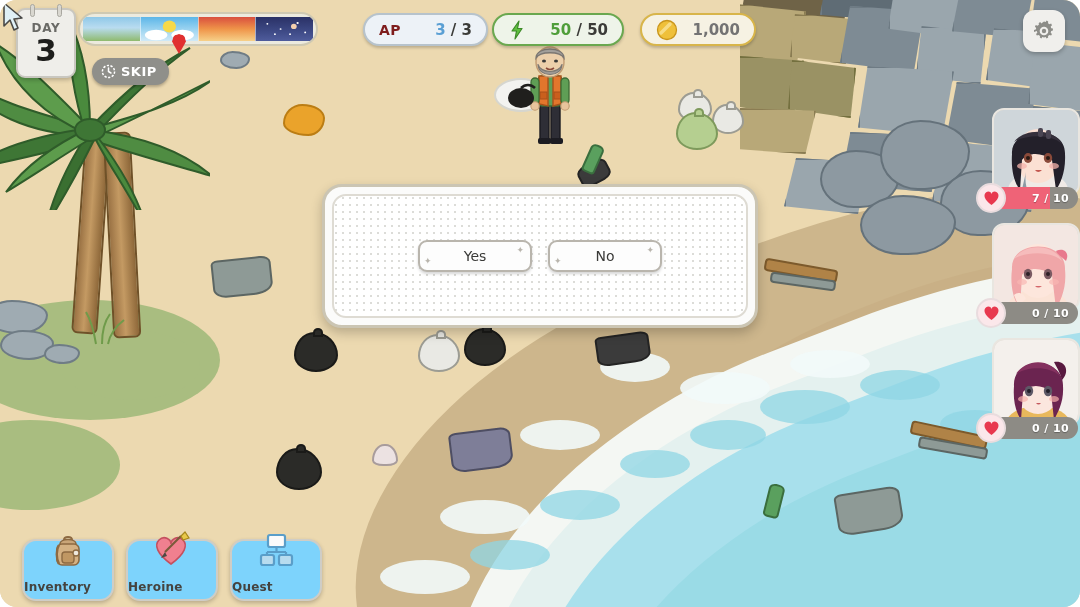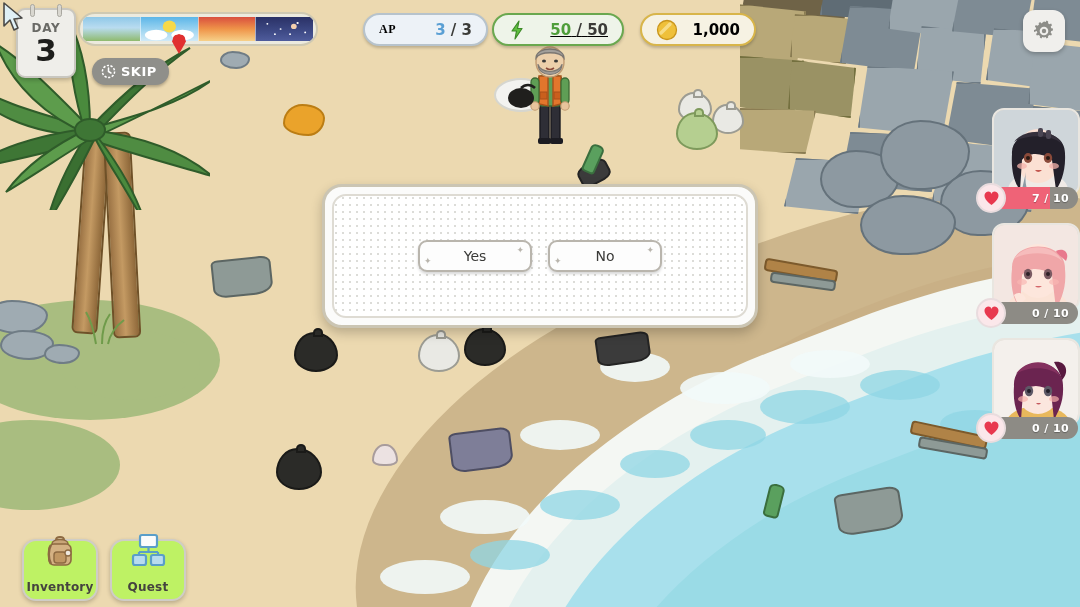--- a/index.html
+++ b/index.html
@@ -6,20 +6,21 @@
   html, body {
     width: 1080px; height: 607px;
     overflow: hidden;
     font-family: "DejaVu Sans", sans-serif;
   }
   #stage {
     position: relative;
     width: 1080px; height: 607px;
     overflow: hidden;
     background: #e7d5ae;
+    border-radius: 17px;
   }
 
   
   .scene { position: absolute; inset: 0; }
   .sand-base {
     position: absolute; inset: 0;
     background: #ecd9b0;
   }
   .sand-dark {
     position: absolute;
@@ -260,36 +261,36 @@
     padding: 0 14px;
     font-weight: bold; font-size: 15px;
     box-shadow: 0 2px 3px rgba(0,0,0,.2);
     z-index: 35;
   }
   .pill-ap {
     left: 363px; width: 125px;
     background: #edf2f7; border: 2px solid #b7c3cc;
     justify-content: space-between;
   }
-  .ap-text { color: #000000; font-size: 12px; letter-spacing: .5px; font-family: Liberation Serif, serif; }
+  .ap-text { color: #7f1d1d; font-size: 14px; letter-spacing: .5px; }
   .ap-cur { color: #5a9fd4; }
   .ap-max { color: #3b3b38; }
   .pill-stamina {
     left: 492px; width: 132px;
     background: #eef4e9; border: 2px solid #6aa84f;
     justify-content: space-between;
   }
   .stam-cur { color: #4f9e3a; }
   .stam-max { color: #3b3b38; }
   .pill-gold {
     left: 640px; width: 116px;
     background: #f6f2e3; border: 2px solid #d8b54a;
     justify-content: space-between;
   }
-  .gold-val { color: #000000; margin-left: auto; }
+  .gold-val { color: #737373; margin-left: auto; }
 
   
   .settings-btn {
     position: absolute; right: 15px; top: 10px;
     width: 42px; height: 42px;
     background: #f0efec; border-radius: 12px;
     display: flex; align-items: center; justify-content: center;
     box-shadow: 0 2px 4px rgba(0,0,0,.25);
     z-index: 40; cursor: pointer;
   }
@@ -381,26 +382,26 @@
   .spark.bl { left: 4px; bottom: 4px; }
 
   
   .bottom-nav {
     position: absolute; left: 22px; bottom: 6px;
     display: flex; gap: 12px;
     z-index: 42;
   }
   .nav-btn {
     position: relative;
-    width: 76px; height: 62px;
-    background: #bef264;
+    width: 92px; height: 62px;
+    background: #7dd3fc;
     border: 2px solid #cfcdc6;
     border-radius: 14px;
     display: flex; flex-direction: column;
-    align-items: center; justify-content: flex-end;
+    align-items: flex-start; justify-content: flex-end;
     padding-bottom: 5px;
     box-shadow: 0 2px 4px rgba(0,0,0,.22);
     cursor: pointer;
   }
   .nav-icon {
     position: absolute; top: -14px; left: 50%;
     transform: translateX(-50%);
     width: 46px; height: 46px;
     display: flex; align-items: center; justify-content: center;
   }
@@ -637,21 +638,21 @@
       <span class="ap-cur">3</span>
       <span class="ap-max">/</span>
       <span class="ap-max">3</span>
     </span>
   </div>
 
   <div class="pill pill-stamina">
     <svg width="18" height="20" viewBox="0 0 16 20">
       <path d="M10 1 L3 11 L7.5 11 L6 19 L13 8.5 L8.5 8.5 Z" fill="#5fbf3f" stroke="#3d8a28" stroke-width="1.2" stroke-linejoin="round"></path>
     </svg>
-    <span style="margin-left:auto;text-decoration:underline;">
+    <span style="margin-left:auto;">
       <span class="stam-cur">50</span>
       <span class="stam-max">/</span>
       <span class="stam-max">50</span>
     </span>
   </div>
 
   <div class="pill pill-gold">
     <svg width="22" height="22" viewBox="0 0 22 22">
       <circle cx="11" cy="11" r="9.5" fill="#efc03a" stroke="#c9951c" stroke-width="1.3"></circle>
       <path d="M5 14 L14 5" stroke="#f7dc86" stroke-width="3.5" stroke-linecap="round"></path>
@@ -786,20 +787,31 @@
           <rect x="9" y="14" width="22" height="21" rx="5" fill="#d4b183" stroke="#8d6a42" stroke-width="1.6"></rect>
           <rect x="14" y="22" width="12" height="11" rx="3" fill="#c09763" stroke="#8d6a42" stroke-width="1.4"></rect>
           <path d="M11 15 C 8 20, 8 28, 11 34" stroke="#8d6a42" stroke-width="2.4" fill="none"></path>
           <circle cx="28" cy="23" r="3" fill="#efe9de" stroke="#8d6a42" stroke-width="1.3"></circle>
           <path d="M16 10 C 16 6, 24 6, 24 10" stroke="#8d6a42" stroke-width="2" fill="none"></path>
         </svg>
       </div>
       <div class="nav-label">Inventory</div>
     </div>
 
+    <div class="nav-btn">
+      <div class="nav-icon">
+        <svg width="42" height="40" viewBox="0 0 42 40">
+          <path d="M20 34 C 6 24, 3 15, 8 10 C 13 5, 20 9, 20 14 C 20 9, 27 5, 32 10 C 37 15, 34 24, 20 34 Z" fill="#f0808f" stroke="#c4505f" stroke-width="1.6"></path>
+          <path d="M30 6 L 14 22" stroke="#7a5a3a" stroke-width="2.2"></path>
+          <path d="M30 6 L 34 2 L 38 8 L 32 10 Z" fill="#e8c84a" stroke="#a8881a" stroke-width="1.2"></path>
+          <path d="M14 22 L 10 28 L 16 26 Z" fill="#4e4a44"></path>
+        </svg>
+      </div>
+      <div class="nav-label">Heroine</div>
+    </div>
 
 
     <div class="nav-btn">
       <div class="nav-icon">
         <svg width="40" height="40" viewBox="0 0 40 40">
           <rect x="12" y="5" width="17" height="12" rx="2" fill="#fbfbfb" stroke="#5a9ec9" stroke-width="2.2"></rect>
           <path d="M20.5 17 L 20.5 22 M 11 22 L 30 22 M 11 22 L 11 26 M 30 22 L 30 26" stroke="#5a9ec9" stroke-width="2.2" fill="none"></path>
           <rect x="5" y="25" width="13" height="10" rx="2" fill="#b8dcef" stroke="#5a9ec9" stroke-width="2.2"></rect>
           <rect x="23" y="25" width="13" height="10" rx="2" fill="#b8dcef" stroke="#5a9ec9" stroke-width="2.2"></rect>
         </svg>

